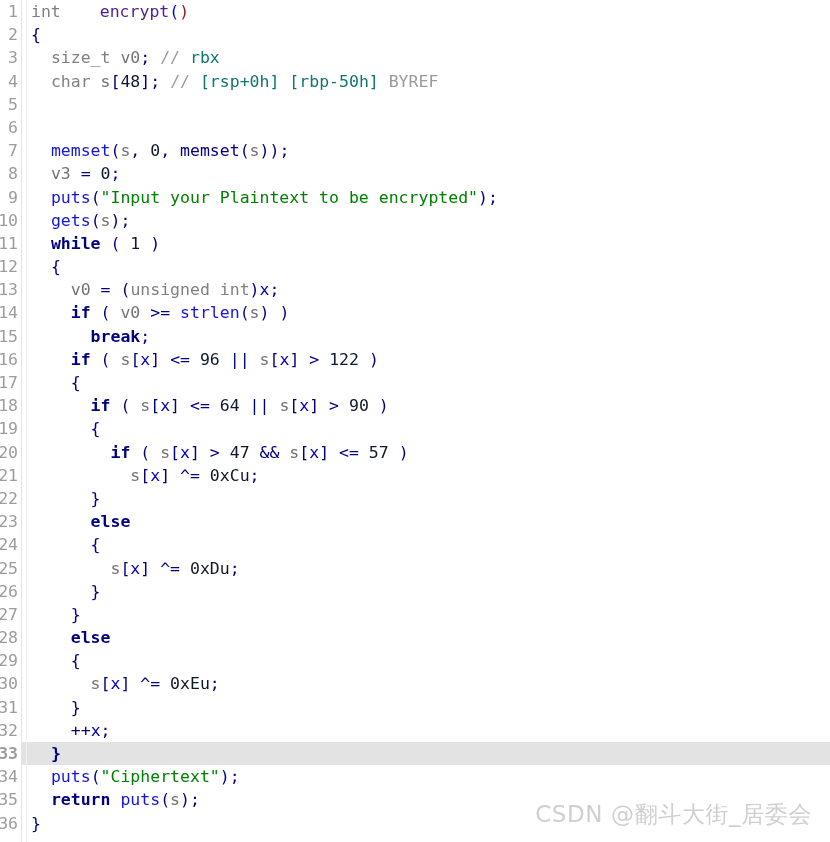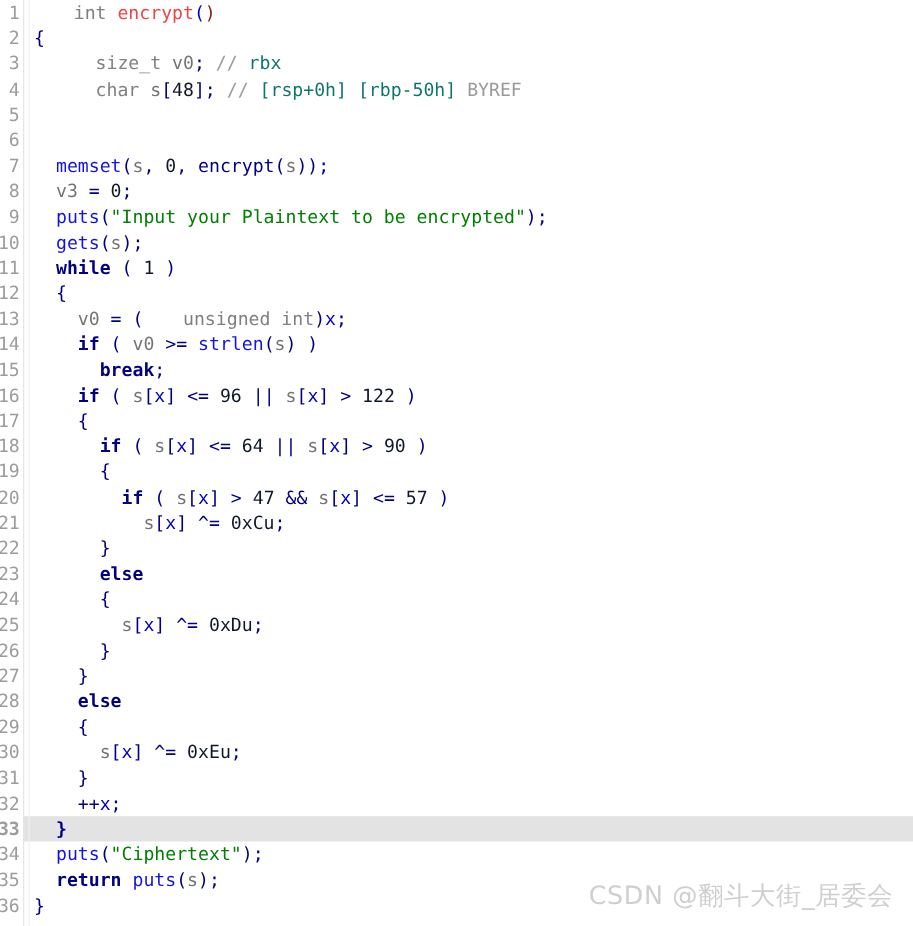--- a/index.html
+++ b/index.html
@@ -83,22 +83,22 @@
     direction: ltr;
   }
   .ltext {
     position: absolute;
     left: 31px;
     top: 0;
     color: #000080;
   }
 
   
-  .t-type   { color: #808080; margin-left: 36px; }              
-  .t-fname  { color: #ef4444; }              
+  .t-type   { color: #808080; }              
+  .t-fname  { color: #4c1d95; margin-left: 29px; }              
   .t-kw     { color: #000080; font-weight: 700; }  
   .t-call   { color: #1414e0; }              
   .t-var    { color: #737373; }              
   .t-varx   { color: #0000c0; }              
   .t-num    { color: #0f172a; }              
   .t-str    { color: #008000; }              
   .t-cmt    { color: #9a9a9a; }              
   .t-cmtref { color: #0f766e; }              
   .t-punct  { color: #000080; }              
   .t-paren-open  { color: #0000d0; }
@@ -152,21 +152,21 @@
       <span class="lnum">5</span>
     </div>
 
     <div class="line">
       <span class="lnum">6</span>
       <span class="ltext"></span>
     </div>
 
     <div class="line">
       <span class="lnum">7</span>
-      <span class="ltext">  <span class="t-call">memset</span><span class="t-punct">(</span><span class="t-var">s</span><span class="t-punct">,</span> <span class="t-num">0</span><span class="t-punct">,</span> <span class="t-punct">encrypt(</span><span class="t-var">s</span><span class="t-punct">));</span></span>
+      <span class="ltext">  <span class="t-call">memset</span><span class="t-punct">(</span><span class="t-var">s</span><span class="t-punct">,</span> <span class="t-num">0</span><span class="t-punct">,</span> <span class="t-punct">memset(</span><span class="t-var">s</span><span class="t-punct">));</span></span>
     </div>
 
     <div class="line">
       <span class="lnum">8</span>
       <span class="ltext">  <span class="t-var">v3</span> <span class="t-punct">=</span> <span class="t-num">0</span><span class="t-punct">;</span></span>
     </div>
 
     <div class="line">
       <span class="lnum">9</span>
       <span class="ltext">  <span class="t-call">puts</span><span class="t-punct">(</span><span class="t-str">"Input your Plaintext to be encrypted"</span><span class="t-punct">);</span></span>

